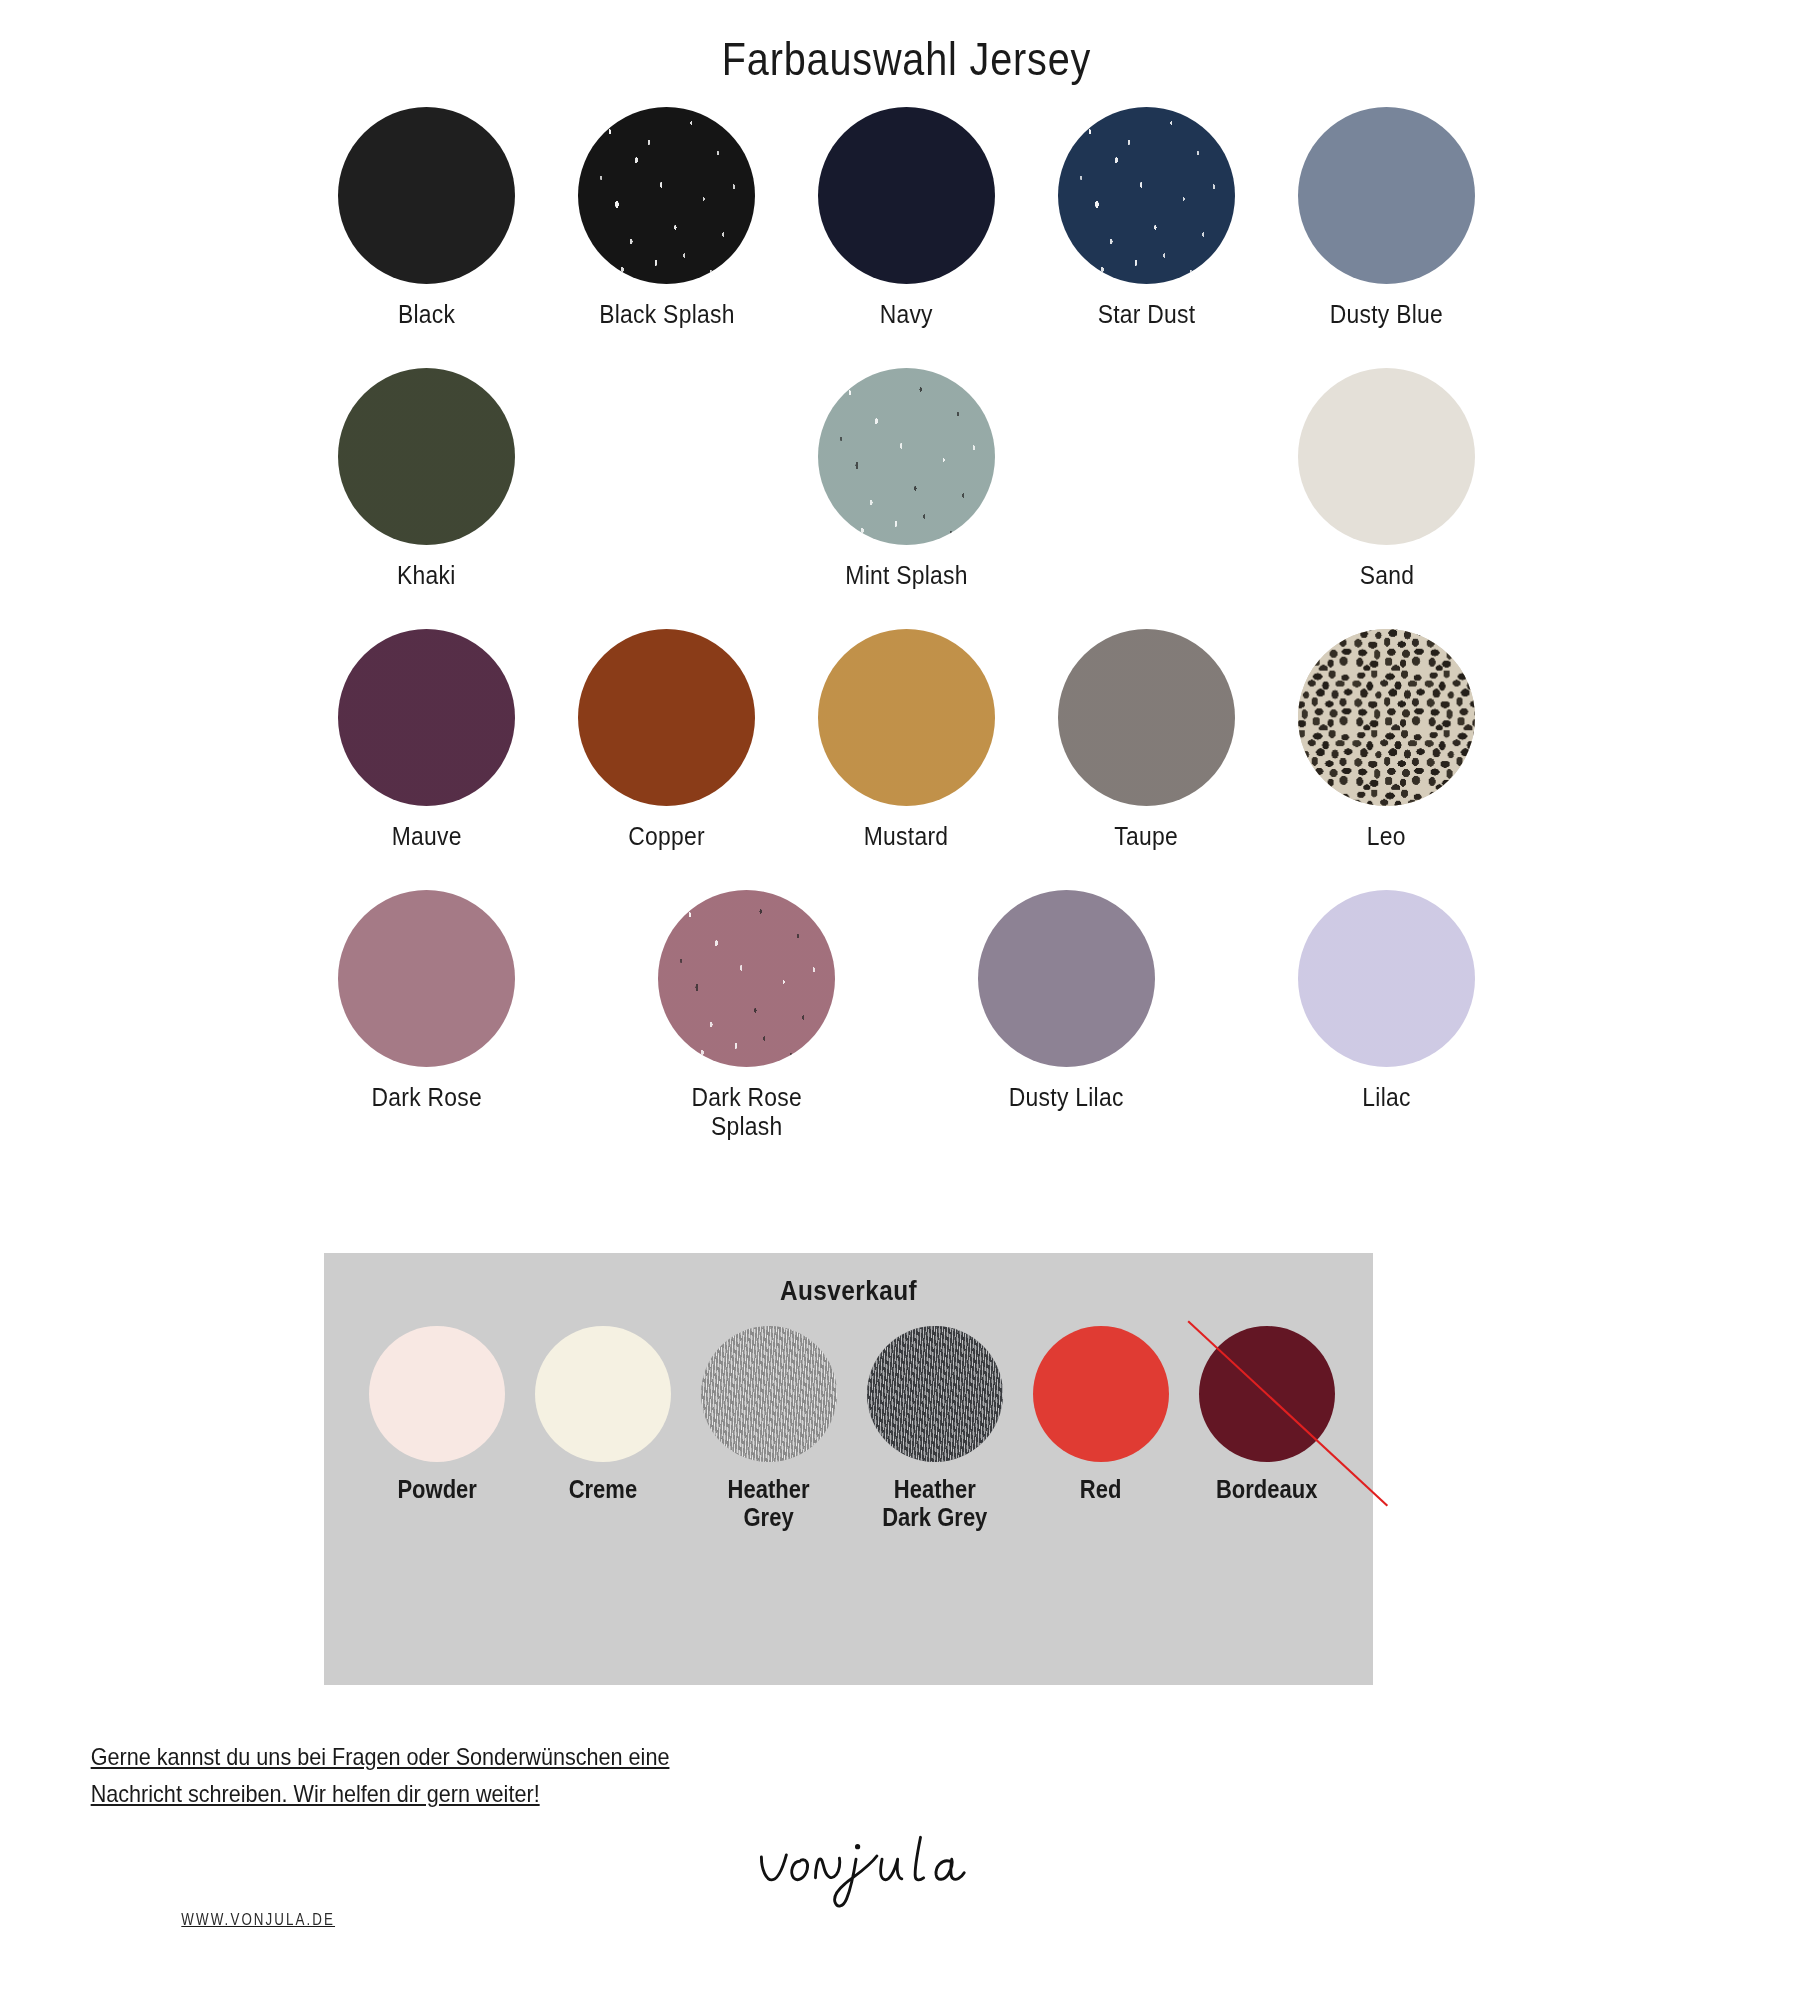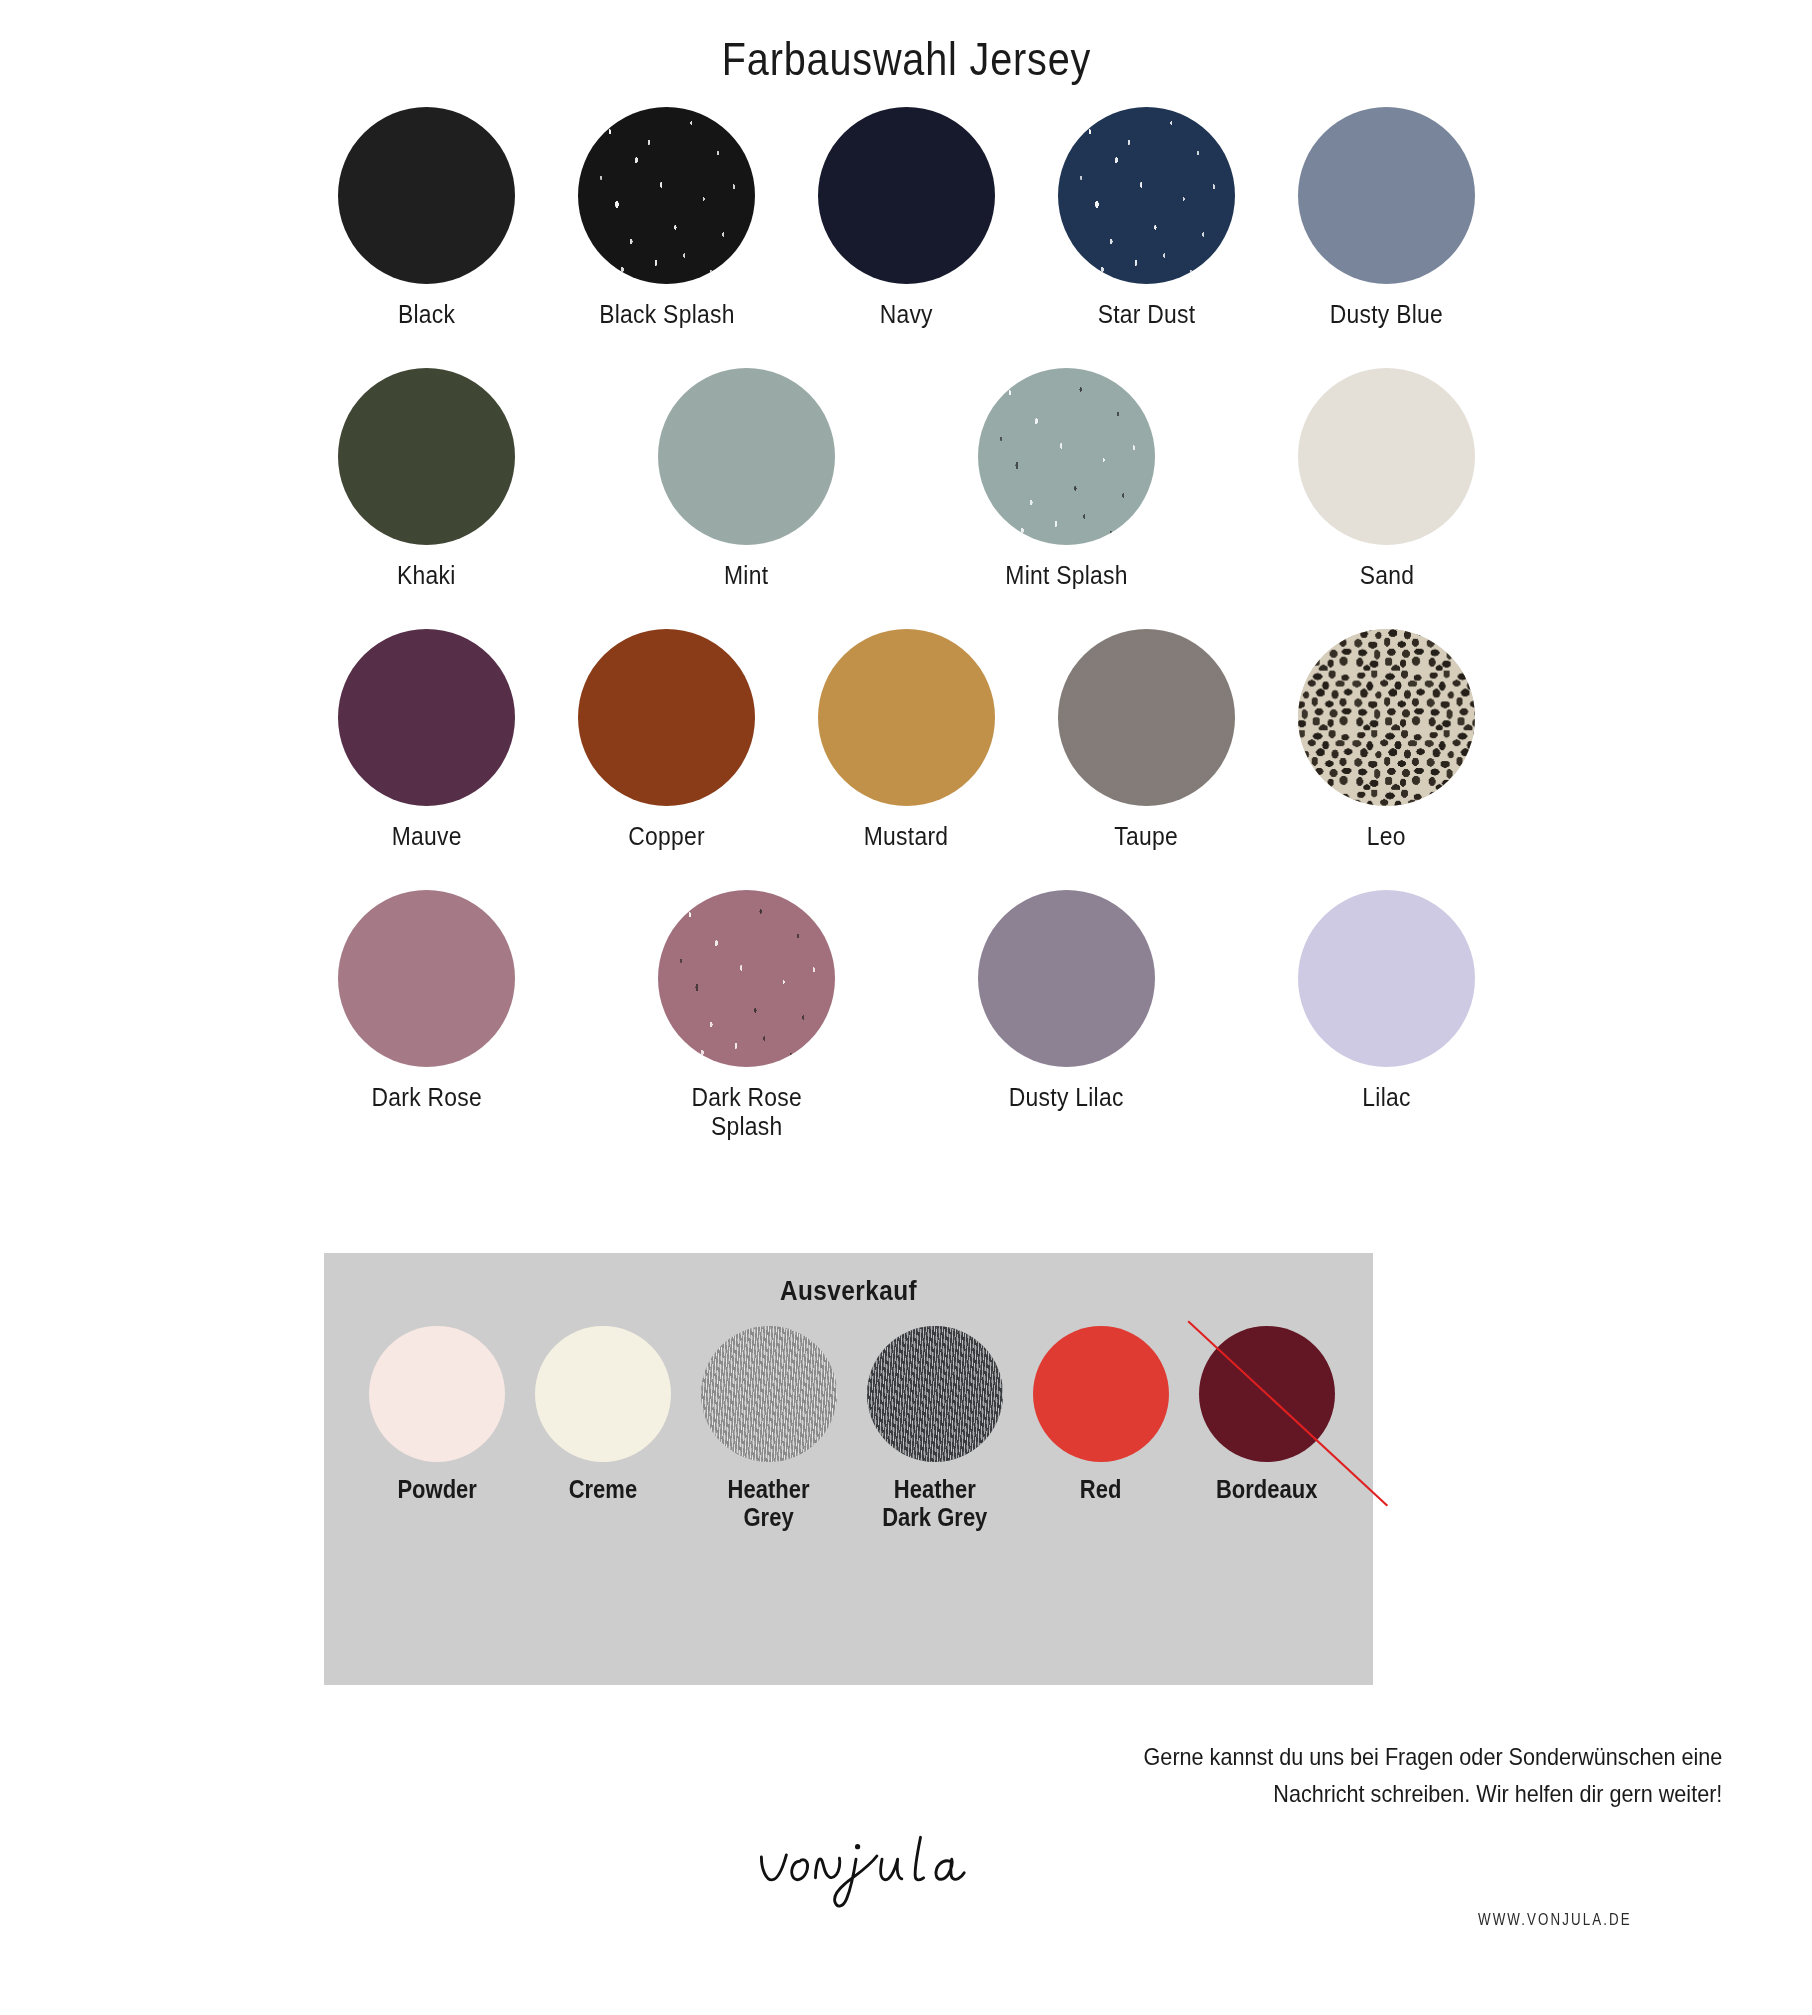--- a/index.html
+++ b/index.html
@@ -244,21 +244,22 @@
     color: #1a1a1a;
     white-space: pre-line;
   }
 
   
   #footer {
     position: absolute;
     left: 0;
     top: 1738px;
     width: 100%;
-    text-align: right;
+    text-align: left;
+    text-decoration: underline;
   }
   .footer-line {
     font-size: 24px;
     line-height: 1.55;
     transform: scaleX(0.9);
     color: #1a1a1a;
   }
   #brand-logo {
     margin-top: 18px;
     height: 78px;
@@ -301,24 +302,20 @@
     <div class="swatch-cell">
       <div class="swatch-disc" style="background-color: rgb(120, 133, 154);"></div>
       <div class="swatch-label">Dusty Blue</div>
     </div>
   </div>
 
   <div class="swatch-row">
     <div class="swatch-cell">
       <div class="swatch-disc tex-weave" style="background-color: rgb(66, 73, 54);"></div>
       <div class="swatch-label">Khaki</div>
-    </div>
-    <div class="swatch-cell">
-      <div class="swatch-disc tex-weave" style="background-color: rgb(159, 176, 172);"></div>
-      <div class="swatch-label">Mint</div>
     </div>
     <div class="swatch-cell">
       <div class="swatch-disc tex-weave tex-speck-dark" style="background-color: rgb(156, 176, 173);"></div>
       <div class="swatch-label">Mint Splash</div>
     </div>
     <div class="swatch-cell">
       <div class="swatch-disc" style="background-color: rgb(228, 224, 216);"></div>
       <div class="swatch-label">Sand</div>
     </div>
   </div>

